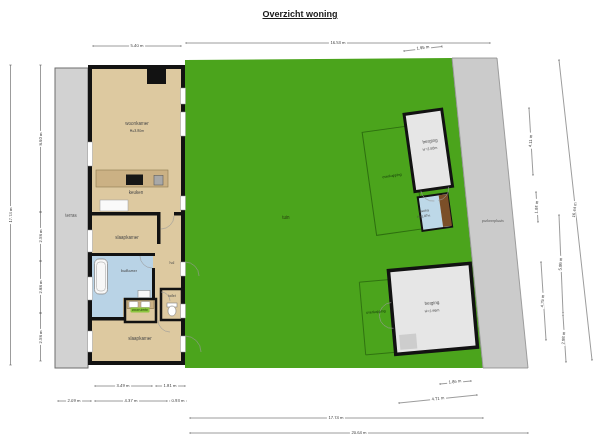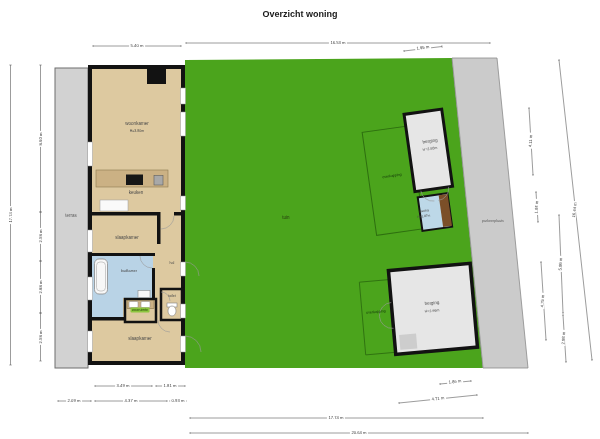--- a/index.html
+++ b/index.html
@@ -1,20 +1,20 @@
 <!DOCTYPE html>
 <html><head>
 <meta charset="utf-8">
 <style>
   html,body{margin:0;padding:0;background:#ffffff;}
   #stage{position:relative;width:600px;height:439px;background:#ffffff;overflow:hidden;
          font-family:"Liberation Sans",sans-serif;}
   #plan-svg{position:absolute;left:0;top:0;}
   .title{position:absolute;left:300px;top:14px;transform:translate(-50%,-50%);
-         font-size:9px;font-weight:bold;color:#1a1a1a;white-space:nowrap;}
+         font-size:9px;font-weight:bold;color:#1a1a1a;white-space:nowrap;text-decoration:underline;}
   .lbl{position:absolute;transform:translate(-50%,-50%);white-space:nowrap;
        color:#4a4a4a;font-size:4.5px;line-height:1.15;text-align:center;}
   .sm{font-size:3.6px;}
   .chip{background:#8CC63E;color:#1d3d06;padding:0.5px 1.5px;border-radius:1px;font-size:3.5px;}
   .dim{position:absolute;transform:translate(-50%,-50%);white-space:nowrap;
        background:#ffffff;color:#3c3c3c;font-size:4.2px;line-height:1;padding:0 1.5px;}
 </style>
 </head>
 <body>
 

